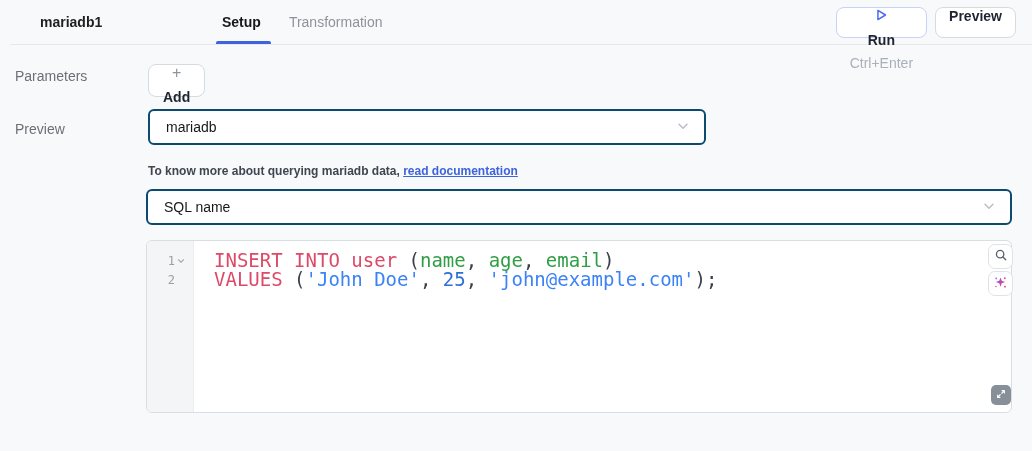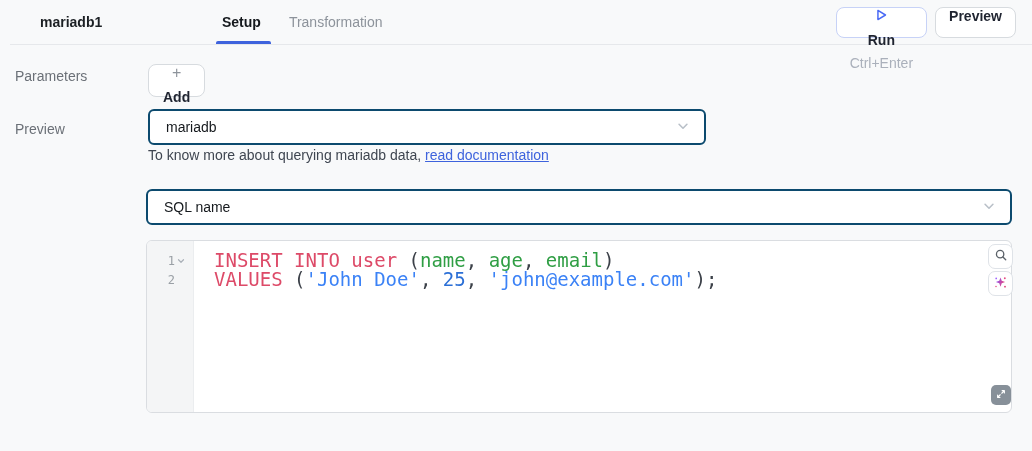--- a/index.html
+++ b/index.html
@@ -67,22 +67,22 @@
     position: absolute;
     background: #fff; border: 2px solid #0c4a6e; border-radius: 6px;
     display: flex; align-items: center; justify-content: space-between;
     font-size: 14px; color: #15191d;
     padding: 0 14px 0 16px; cursor: pointer;
   }
   .select-source { left: 148px; top: 109px; width: 558px; height: 36px; }
   .select-mode   { left: 146px; top: 189px; width: 866px; height: 36px; }
 
   .helper {
-    position: absolute; left: 148px; top: 147px;
-    font-size: 14px; color: #3f4651;
+    position: absolute; left: 148px; top: 164px;
+    font-size: 12px; color: #3f4651; font-weight: bold;
   }
   .helper a { color: #3e63dd; text-decoration: underline; cursor: pointer; }
 
   
   .editor {
     position: absolute; left: 146px; top: 240px; width: 866px; height: 173px;
     background: #ffffff; border: 1px solid #dadde1; border-radius: 6px;
     display: flex; overflow: hidden;
   }
   .gutter {

